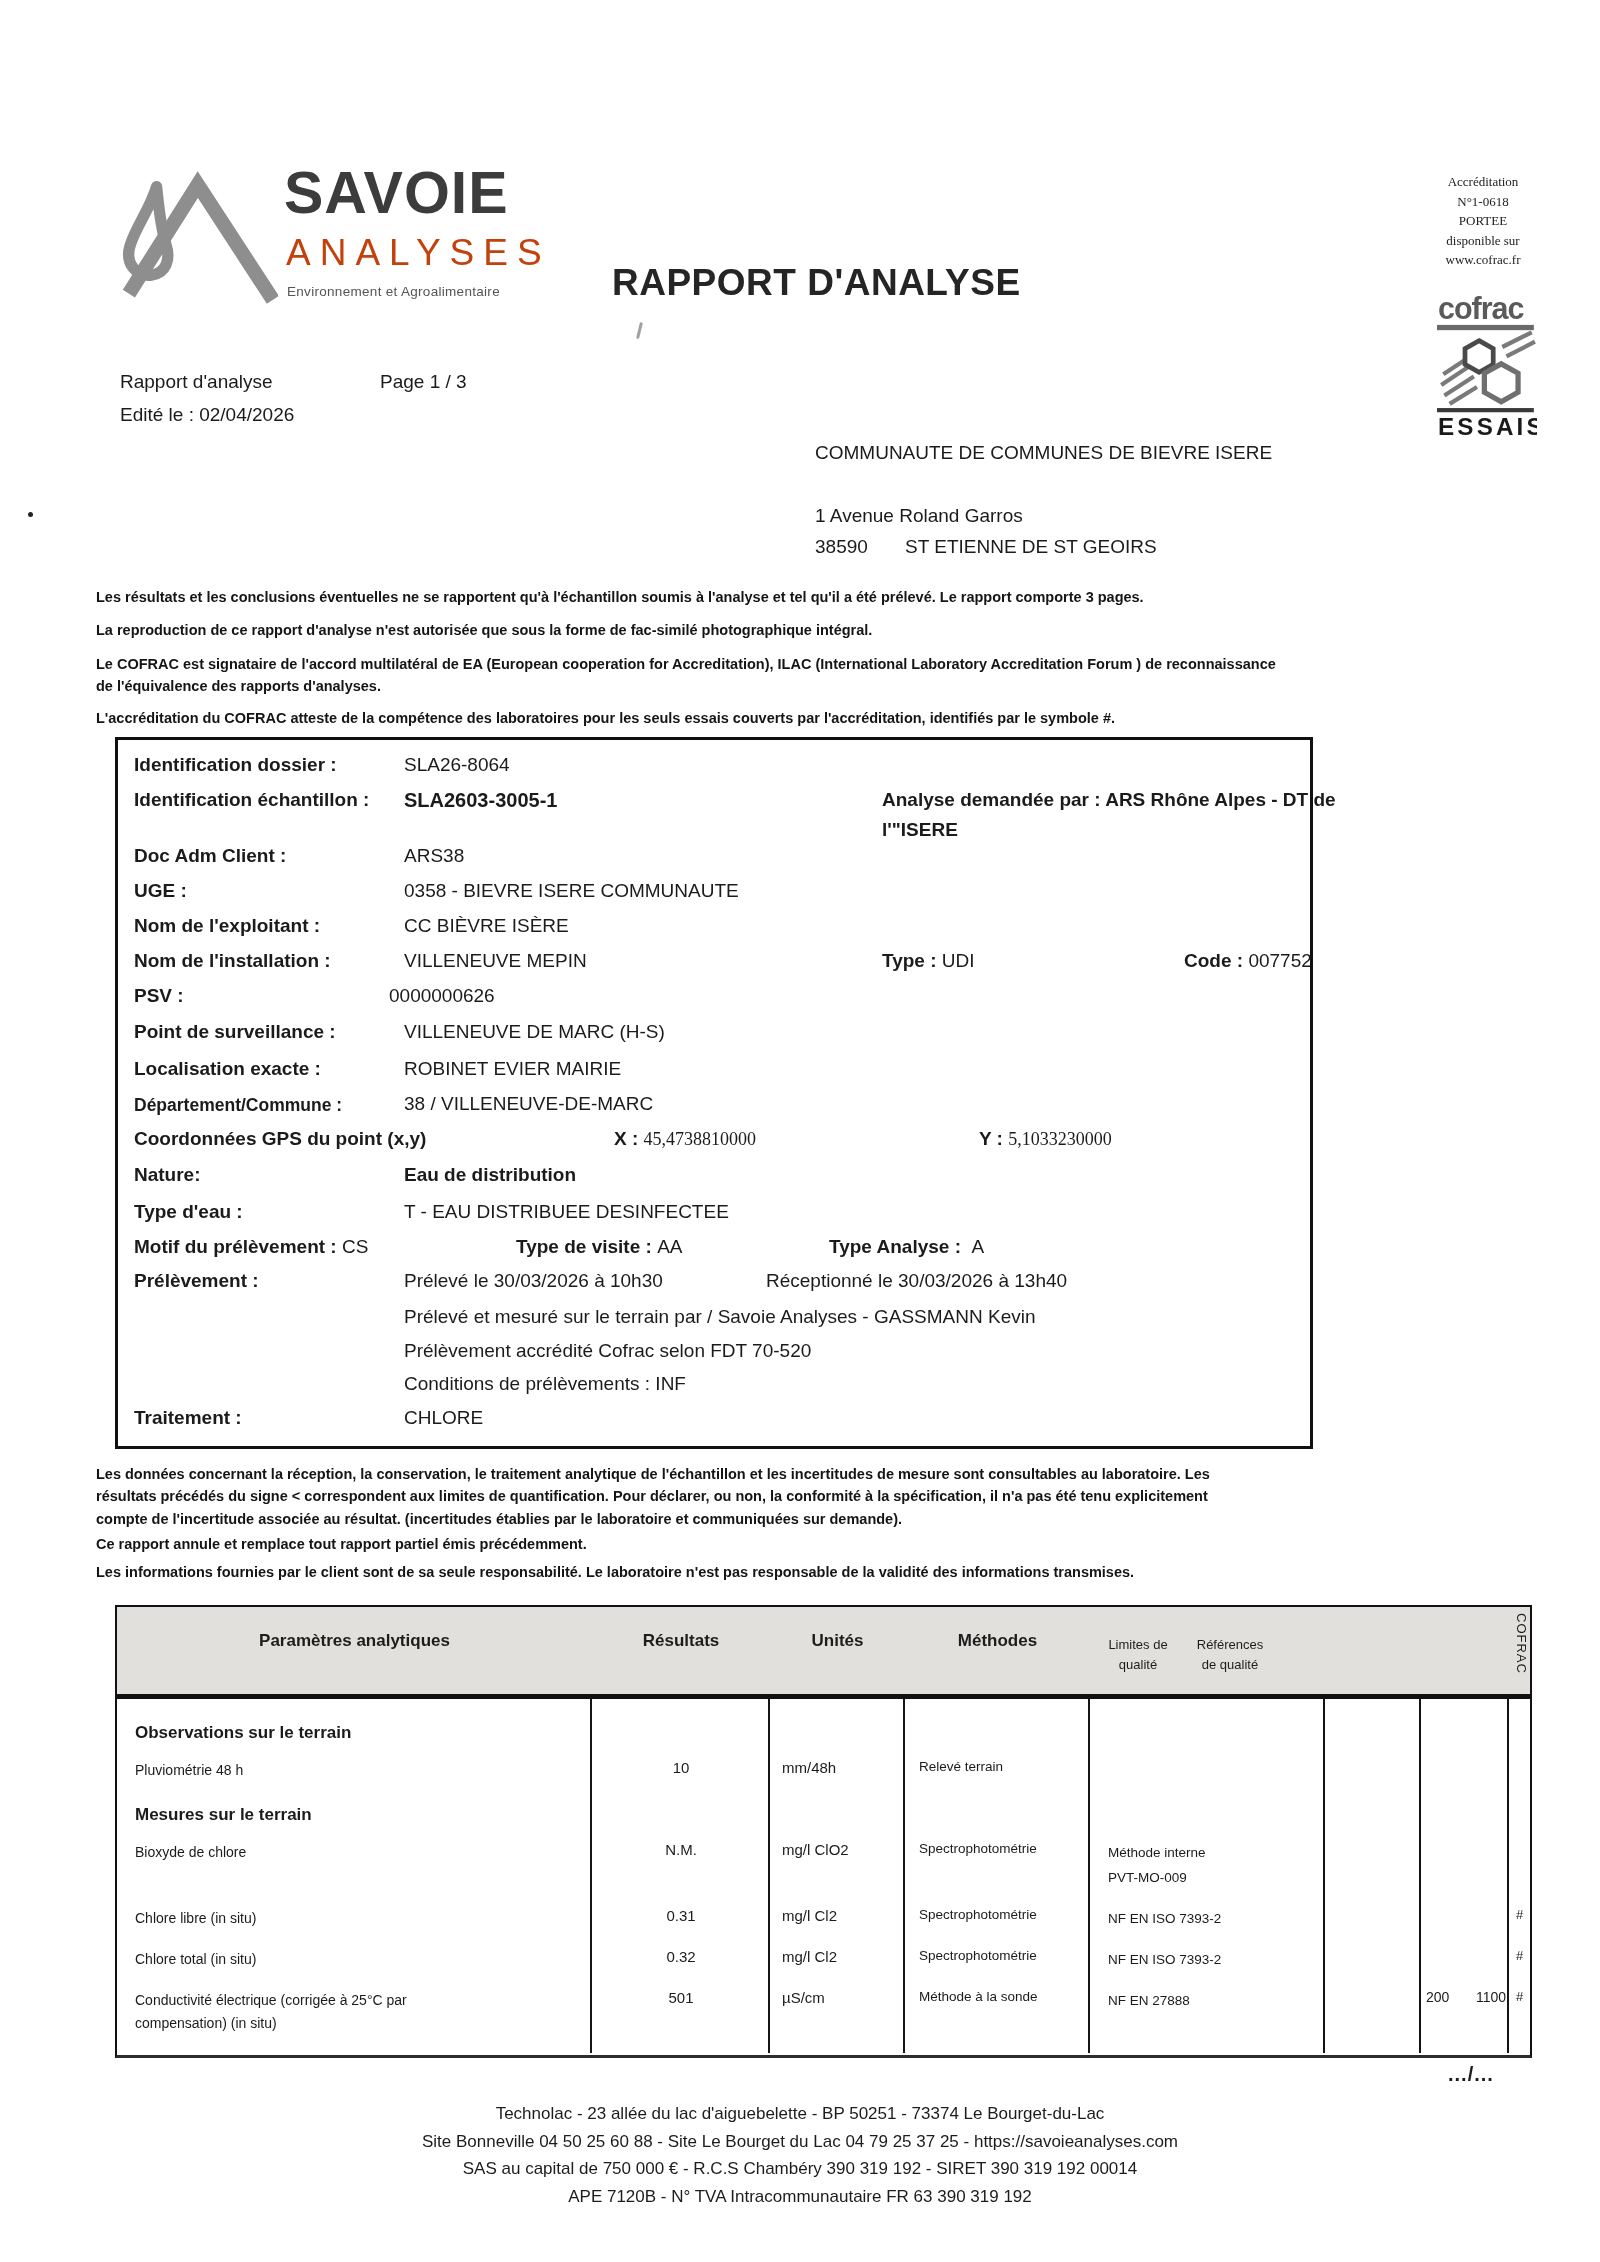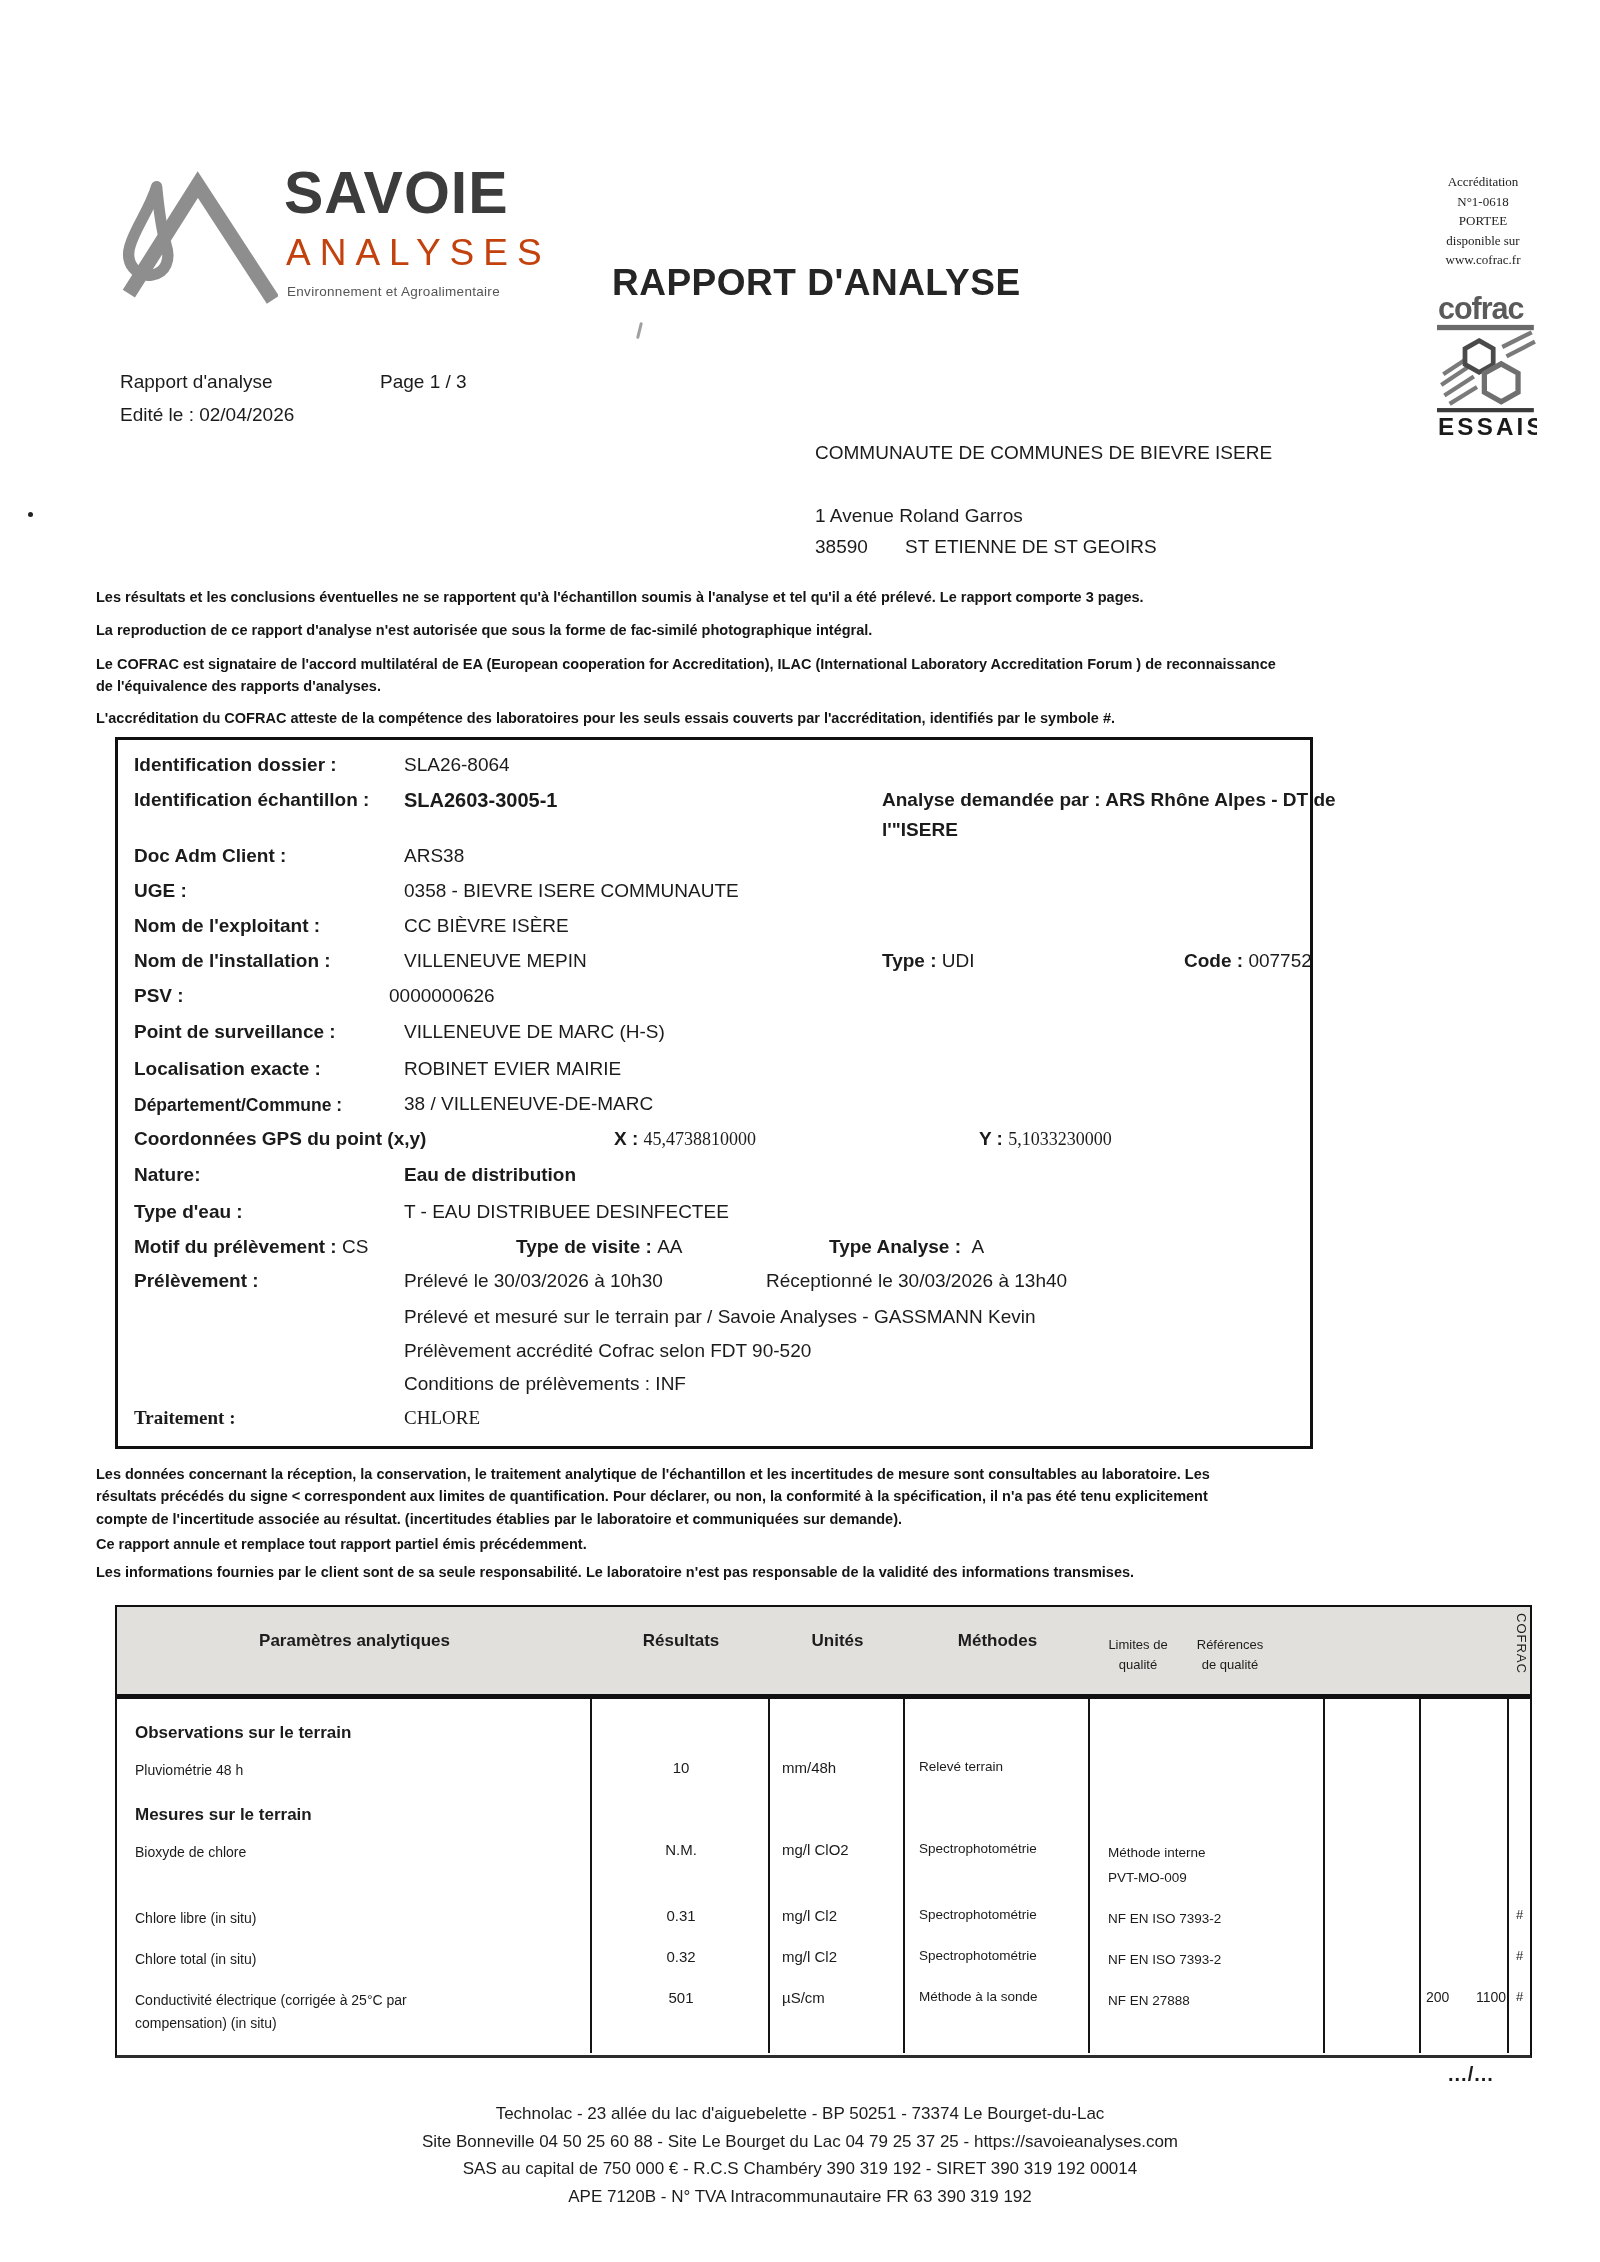--- a/index.html
+++ b/index.html
@@ -223,28 +223,28 @@
     <span class="lab">Prélèvement :</span>
     <span class="val v285">Prélevé le 30/03/2026 à 10h30</span>
     <span class="val" style="left:632px;">Réceptionné le 30/03/2026 à 13h40</span>
   </div>
 
   <div class="idrow" style="top:566px;">
     <span class="val v285">Prélevé et mesuré sur le terrain par  / Savoie Analyses - GASSMANN Kevin</span>
   </div>
 
   <div class="idrow" style="top:600px;">
-    <span class="val v285">Prélèvement accrédité Cofrac selon FDT 90-520</span>
+    <span class="val v285">Prélèvement accrédité Cofrac selon FDT 70-520</span>
   </div>
 
   <div class="idrow" style="top:633px;">
     <span class="val v285">Conditions de prélèvements : INF</span>
   </div>
 
-  <div class="idrow" style="top:667px;font-family:Liberation Serif, serif;">
+  <div class="idrow" style="top:667px;">
     <span class="lab">Traitement :</span>
     <span class="val v285">CHLORE</span>
   </div>
 </div>
 
 <div class="abs" style="left:96px; top:1463px; width:1440px;">
   <div class="smallbold note0">Les données concernant la réception, la conservation, le traitement analytique de l'échantillon et les incertitudes de mesure sont consultables au laboratoire.  Les résultats précédés du signe &lt; correspondent aux limites de quantification. Pour déclarer, ou non, la conformité à la spécification, il n'a pas été tenu explicitement compte de l'incertitude associée au résultat. (incertitudes établies par le laboratoire et communiquées sur demande).</div>
   <div class="smallbold" style="margin-top:3px;">Ce rapport annule et remplace tout rapport partiel émis précédemment.</div>
   <div class="smallbold" style="margin-top:5px;">Les informations fournies par le client sont de sa seule responsabilité. Le laboratoire n'est pas responsable de la validité des informations transmises.</div>
 </div>

